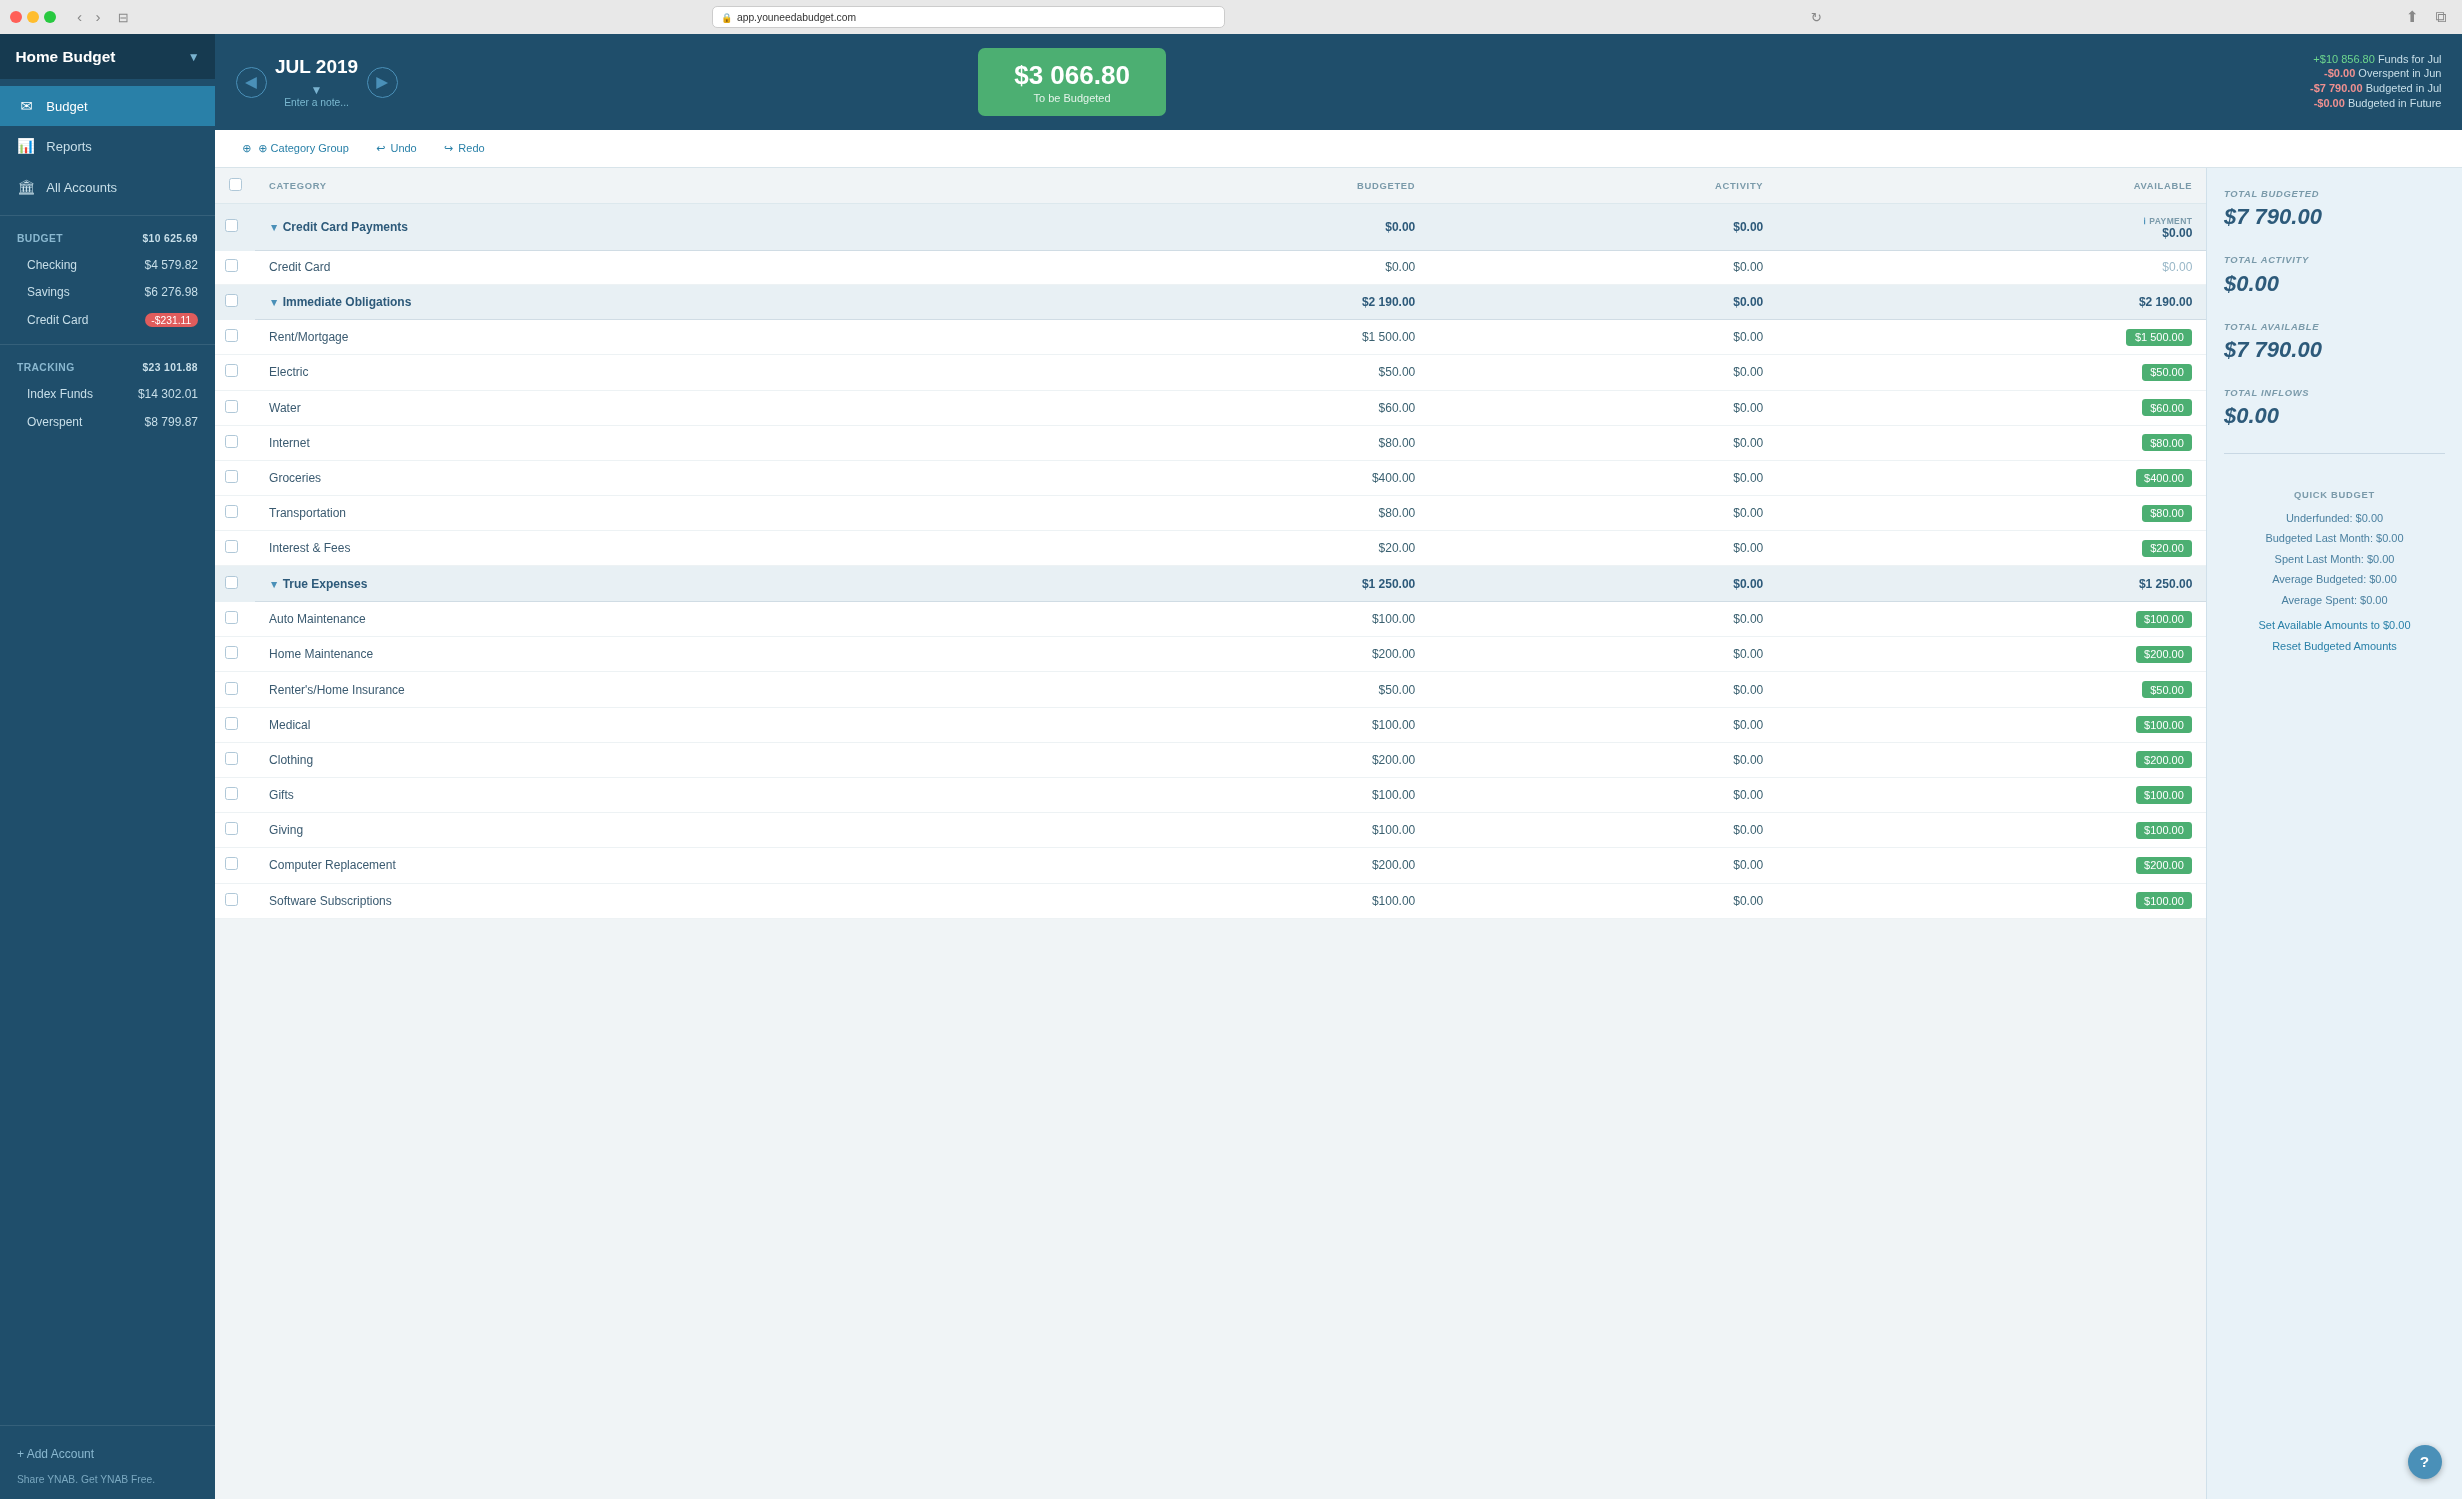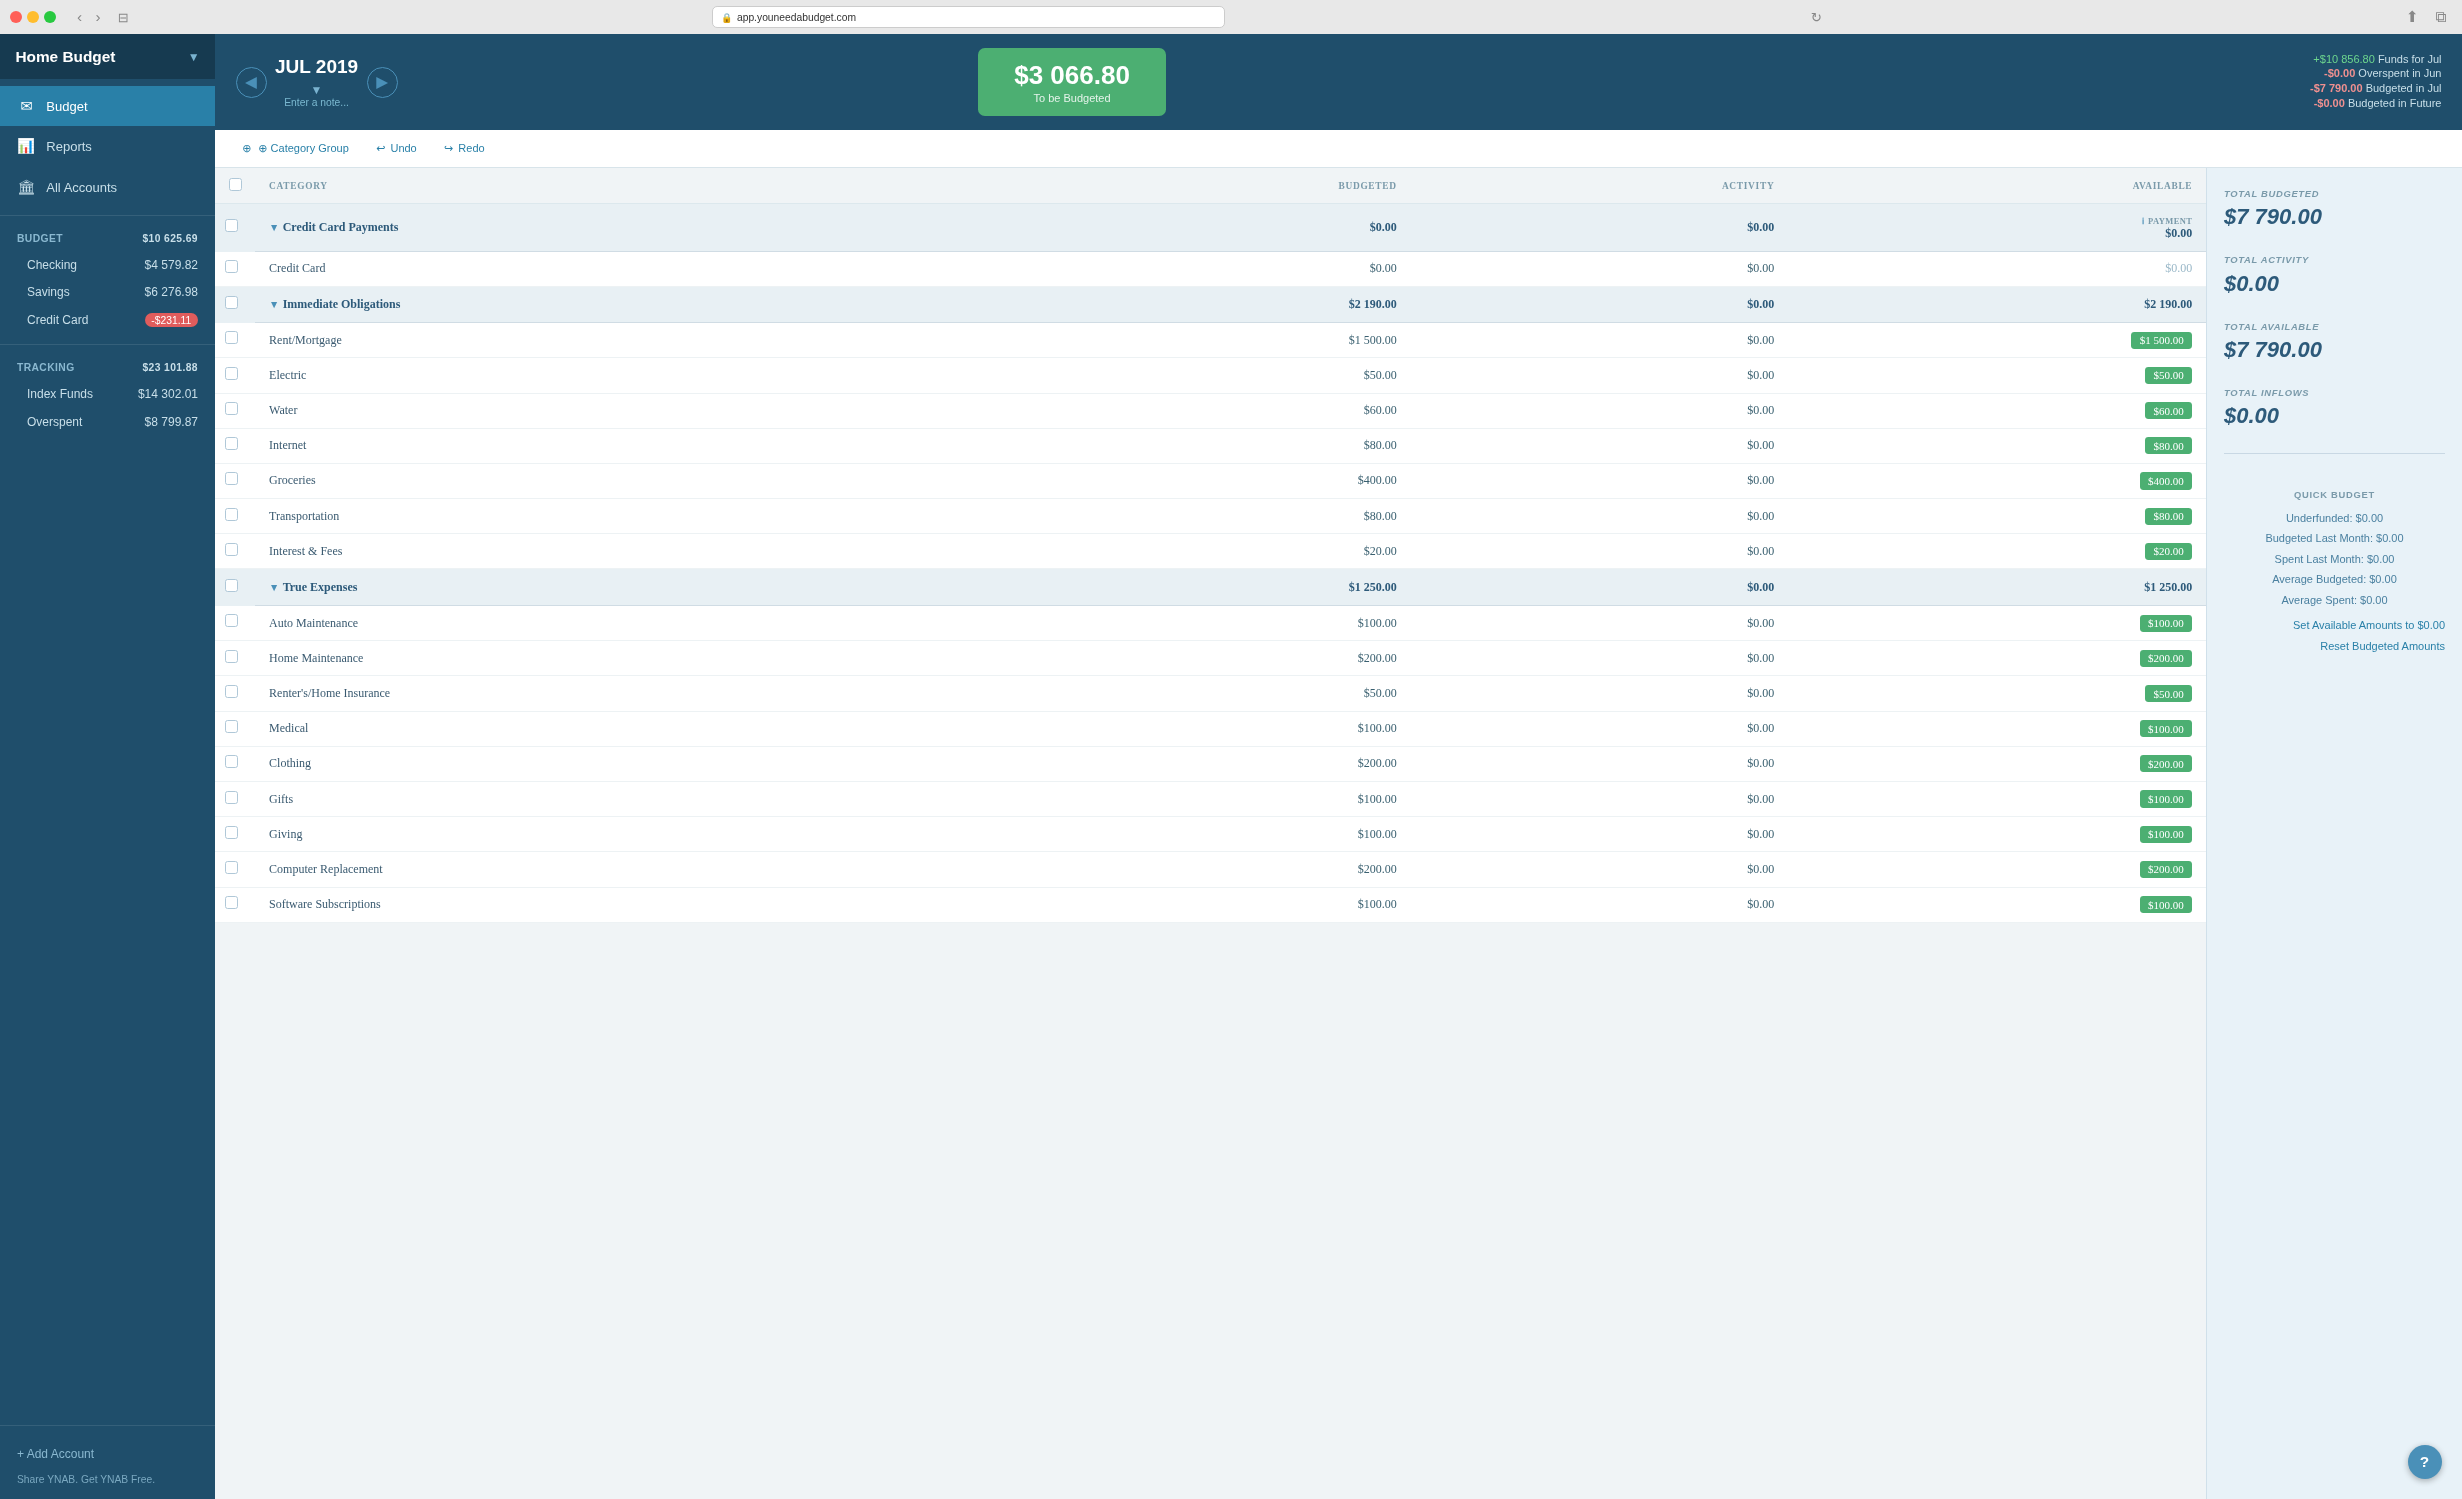--- a/index.html
+++ b/index.html
@@ -115,21 +115,21 @@
       background: white; border-bottom: 0.9px solid #d8e4ea; padding: 8.5px 20.5px;
       display: flex; align-items: center; gap: 13.7px;
     }
     .toolbar-btn {
       display: flex; align-items: center; gap: 5.1px; cursor: pointer; color: #2980a8;
       font-size: 11px; background: none; border: none; padding: 3.4px 6.8px;
     }
 
     
     .budget-body { display: flex; flex: 1; overflow: hidden; }
-    .budget-table-container { flex: 1; overflow-y: auto; font-family: Liberation Serif, serif; }
+    .budget-table-container { flex: 1; overflow-y: auto; }
     .budget-table { width: 100%; border-collapse: collapse; }
 
     .table-header-row { background: #f0f4f6; }
     .table-header-cell {
       padding: 10.3px 13.7px; font-size: 9.4px; font-weight: 600; color: #7a9aaa;
       letter-spacing: 0.7px; text-transform: uppercase; text-align: left;
       border-bottom: 0.9px solid #dce8ed;
     }
     .table-header-cell.right { text-align: right; }
     .table-header-cell.check { width: 34px; }
@@ -168,21 +168,21 @@
     .panel-section { margin-bottom: 24px; text-align: left; font-style: italic; }
     .panel-label { font-size: 9.4px; font-weight: 600; color: #7a9aaa; letter-spacing: 0.7px; text-transform: uppercase; margin-bottom: 5.1px; }
     .panel-amount { font-size: 22px; font-weight: 700; color: #2d5a7a; }
 
     .quick-budget-section { border-top: 0.9px solid #c8d8e4; padding-top: 35px; }
     .quick-budget-title { font-size: 9.4px; font-weight: 600; color: #7a9aaa; letter-spacing: 0.7px; text-transform: uppercase; margin-bottom: 12px; text-align: center; }
     .quick-budget-item {
       font-size: 11px; color: #4a80a0; text-align: center; margin-bottom: 8.5px; cursor: pointer;
     }
     .quick-budget-link {
-      font-size: 11px; color: #2980a8; text-align: right; margin-bottom: 8.5px; cursor: pointer;
+      font-size: 11px; color: #2980a8; text-align: center; margin-bottom: 8.5px; cursor: pointer;
       display: block;
     }
 
     .help-btn {
       position: fixed; bottom: 20.5px; right: 20.5px; width: 34px; height: 34px;
       border-radius: 50%; background: #4a90b8; color: white; font-size: 15.4px; font-weight: 700;
       display: flex; align-items: center; justify-content: center; cursor: pointer; box-shadow: 0 1.7px 6.8px rgba(0,0,0,0.3);
     }
   </style>
 </head>

